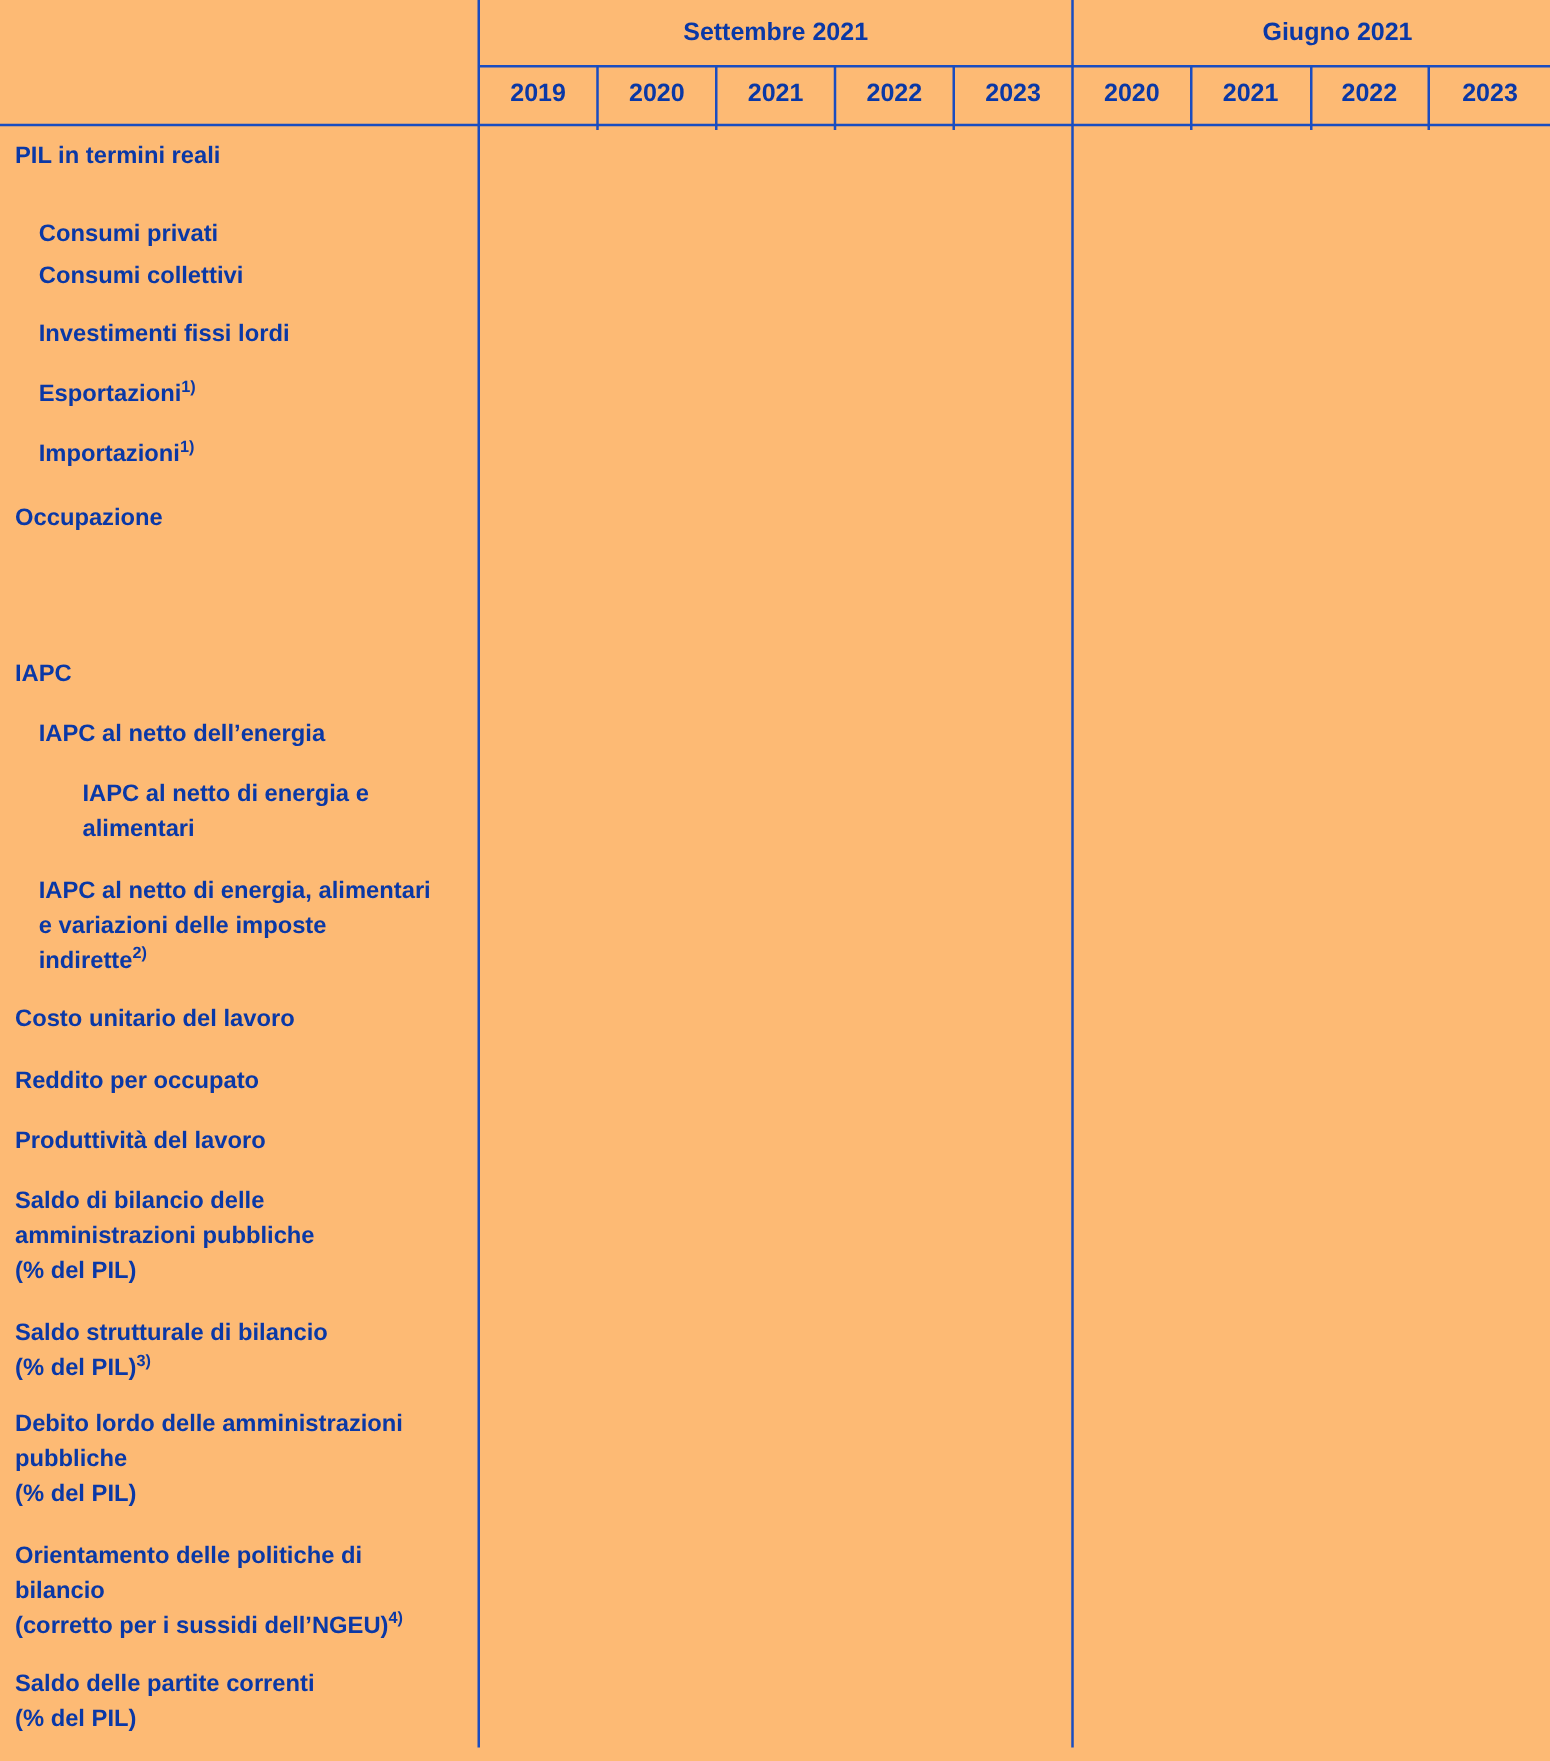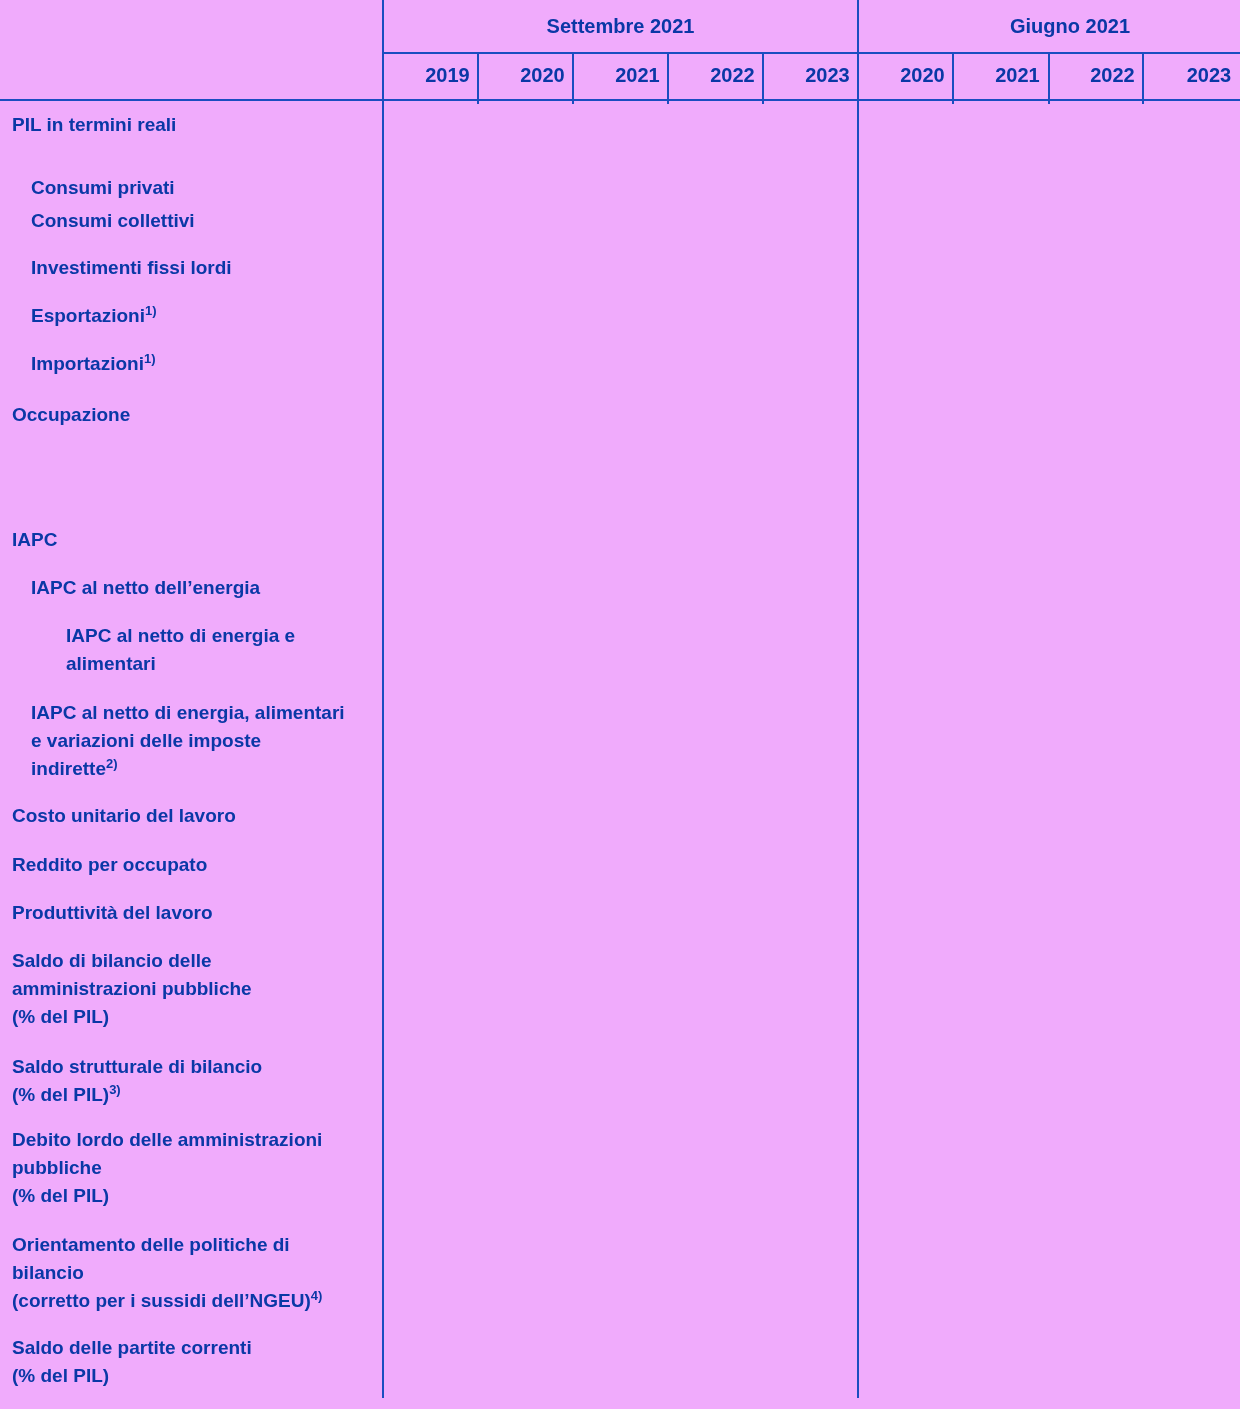--- a/index.html
+++ b/index.html
@@ -4,21 +4,21 @@
 <style>
   html, body {
     margin: 0;
     padding: 0;
     background: #000000;
   }
   .canvas {
     position: relative;
     width: 1240px;
     height: 1409px;
-    background: #f0abfc;
+    background: #fdba74;
     font-family: "Liberation Sans", sans-serif;
     font-weight: bold;
     color: #0a38a6;
     overflow: hidden;
   }
   .line {
     position: absolute;
     background: #1a4dc0;
   }
   .vline-full { top: 0; width: 2px; height: 1398px; }
@@ -33,21 +33,20 @@
     text-align: center;
     font-size: 20px;
   }
   .year-header {
     position: absolute;
     top: 52px;
     height: 47px;
     line-height: 47px;
     text-align: center;
     font-size: 20px;
-    padding-left: 17px;
   }
   .row-label {
     position: absolute;
     font-size: 19px;
     line-height: 28px;
     max-width: 366px;
   }
   .row-label .lbl {
     white-space: pre-line;
   }

